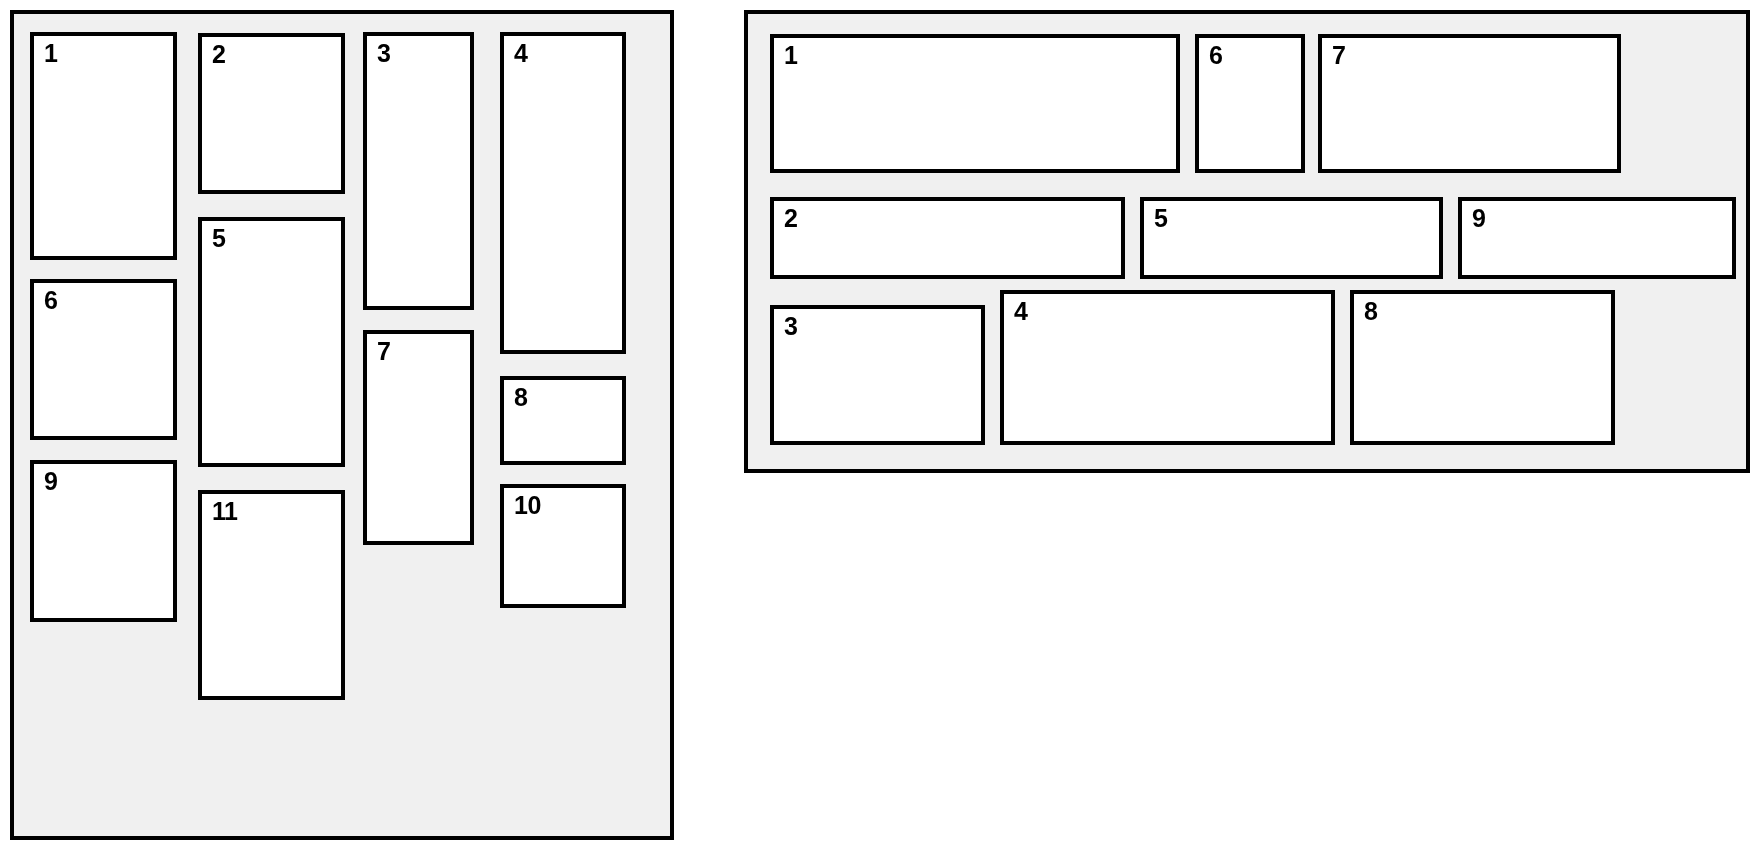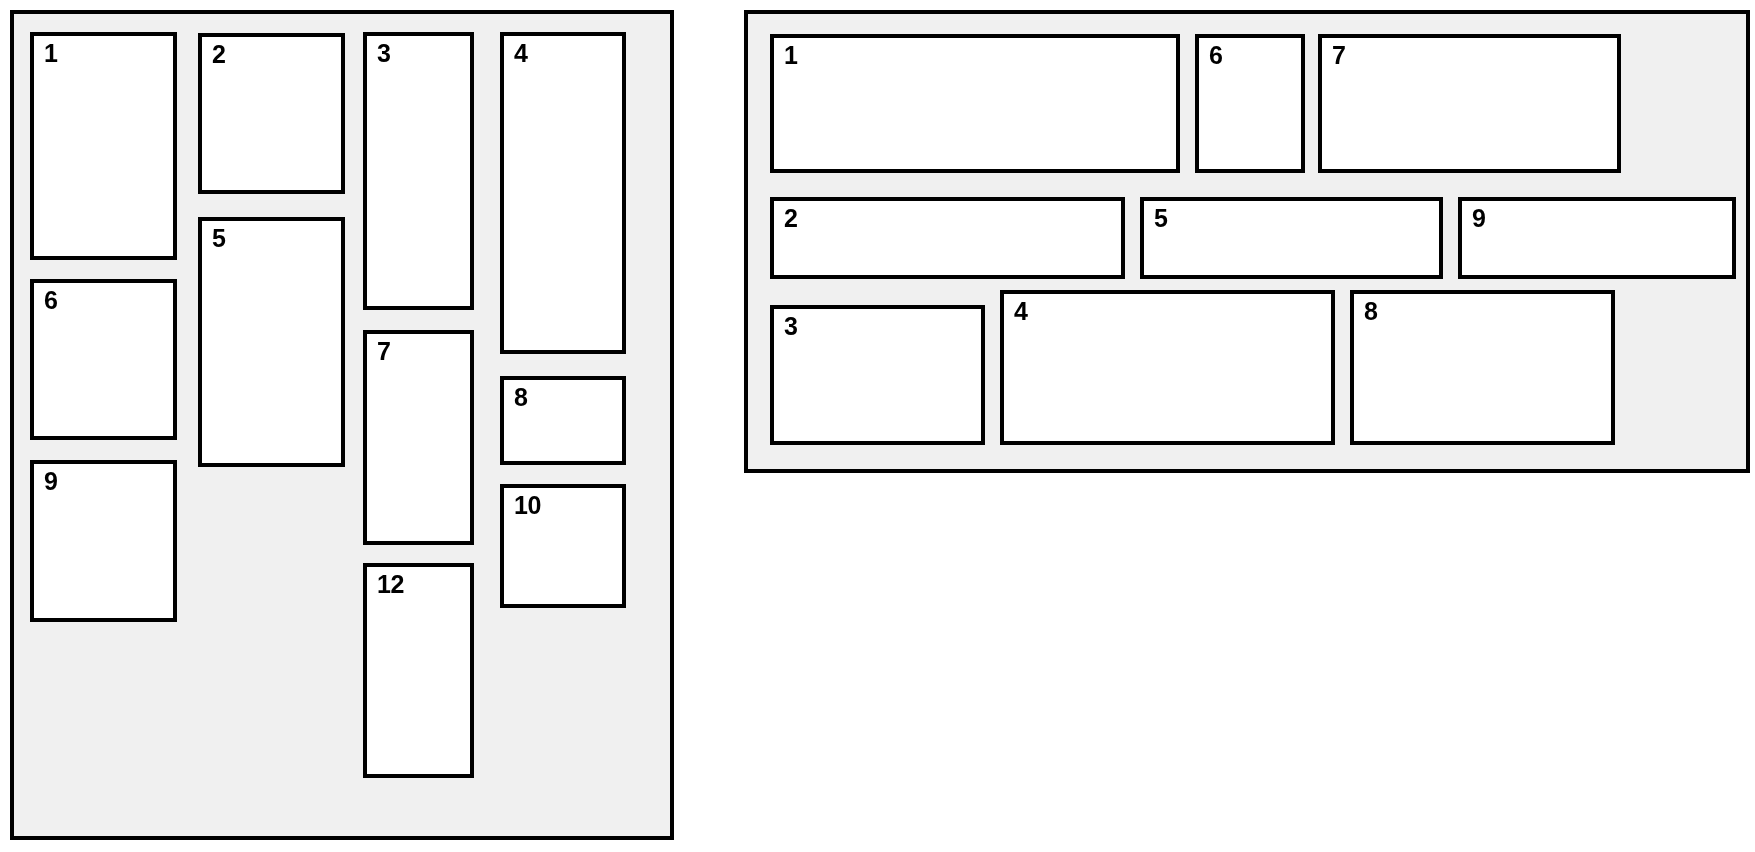--- a/index.html
+++ b/index.html
@@ -72,22 +72,22 @@
       </div>
       <div class="block" style="left: 486px; top: 362px; width: 126px; height: 89px; background: rgb(255, 255, 255); border-color: rgb(0, 0, 0); border-width: 4px;">
         <span class="block-label" style="color: rgb(0, 0, 0);">8</span>
       </div>
       <div class="block" style="left: 16px; top: 446px; width: 147px; height: 162px; background: rgb(255, 255, 255); border-color: rgb(0, 0, 0); border-width: 4px;">
         <span class="block-label" style="color: rgb(0, 0, 0);">9</span>
       </div>
       <div class="block" style="left: 486px; top: 470px; width: 126px; height: 124px; background: rgb(255, 255, 255); border-color: rgb(0, 0, 0); border-width: 4px;">
         <span class="block-label" style="color: rgb(0, 0, 0);">10</span>
       </div>
-      <div class="block" style="left: 349px; top: 549px; width: 111px; height: 215px; background: rgb(255, 255, 255); border-color: rgb(0, 0, 0); border-width: 4px;">
-        <span class="block-label" style="color: rgb(0, 0, 0);">12</span>
+      <div class="block" style="left: 184px; top: 476px; width: 147px; height: 210px; background: rgb(255, 255, 255); border-color: rgb(0, 0, 0); border-width: 4px;">
+        <span class="block-label" style="color: rgb(0, 0, 0);">11</span>
       </div>
     </div>
     <div class="panel" style="left: 744px; top: 10px; width: 1006px; height: 463px; background: rgb(240, 240, 240); border-color: rgb(0, 0, 0); border-width: 4px;">
       <div class="block" style="left: 22px; top: 20px; width: 410px; height: 139px; background: rgb(255, 255, 255); border-color: rgb(0, 0, 0); border-width: 4px;">
         <span class="block-label" style="color: rgb(0, 0, 0);">1</span>
       </div>
       <div class="block" style="left: 447px; top: 20px; width: 110px; height: 139px; background: rgb(255, 255, 255); border-color: rgb(0, 0, 0); border-width: 4px;">
         <span class="block-label" style="color: rgb(0, 0, 0);">6</span>
       </div>
       <div class="block" style="left: 570px; top: 20px; width: 303px; height: 139px; background: rgb(255, 255, 255); border-color: rgb(0, 0, 0); border-width: 4px;">

